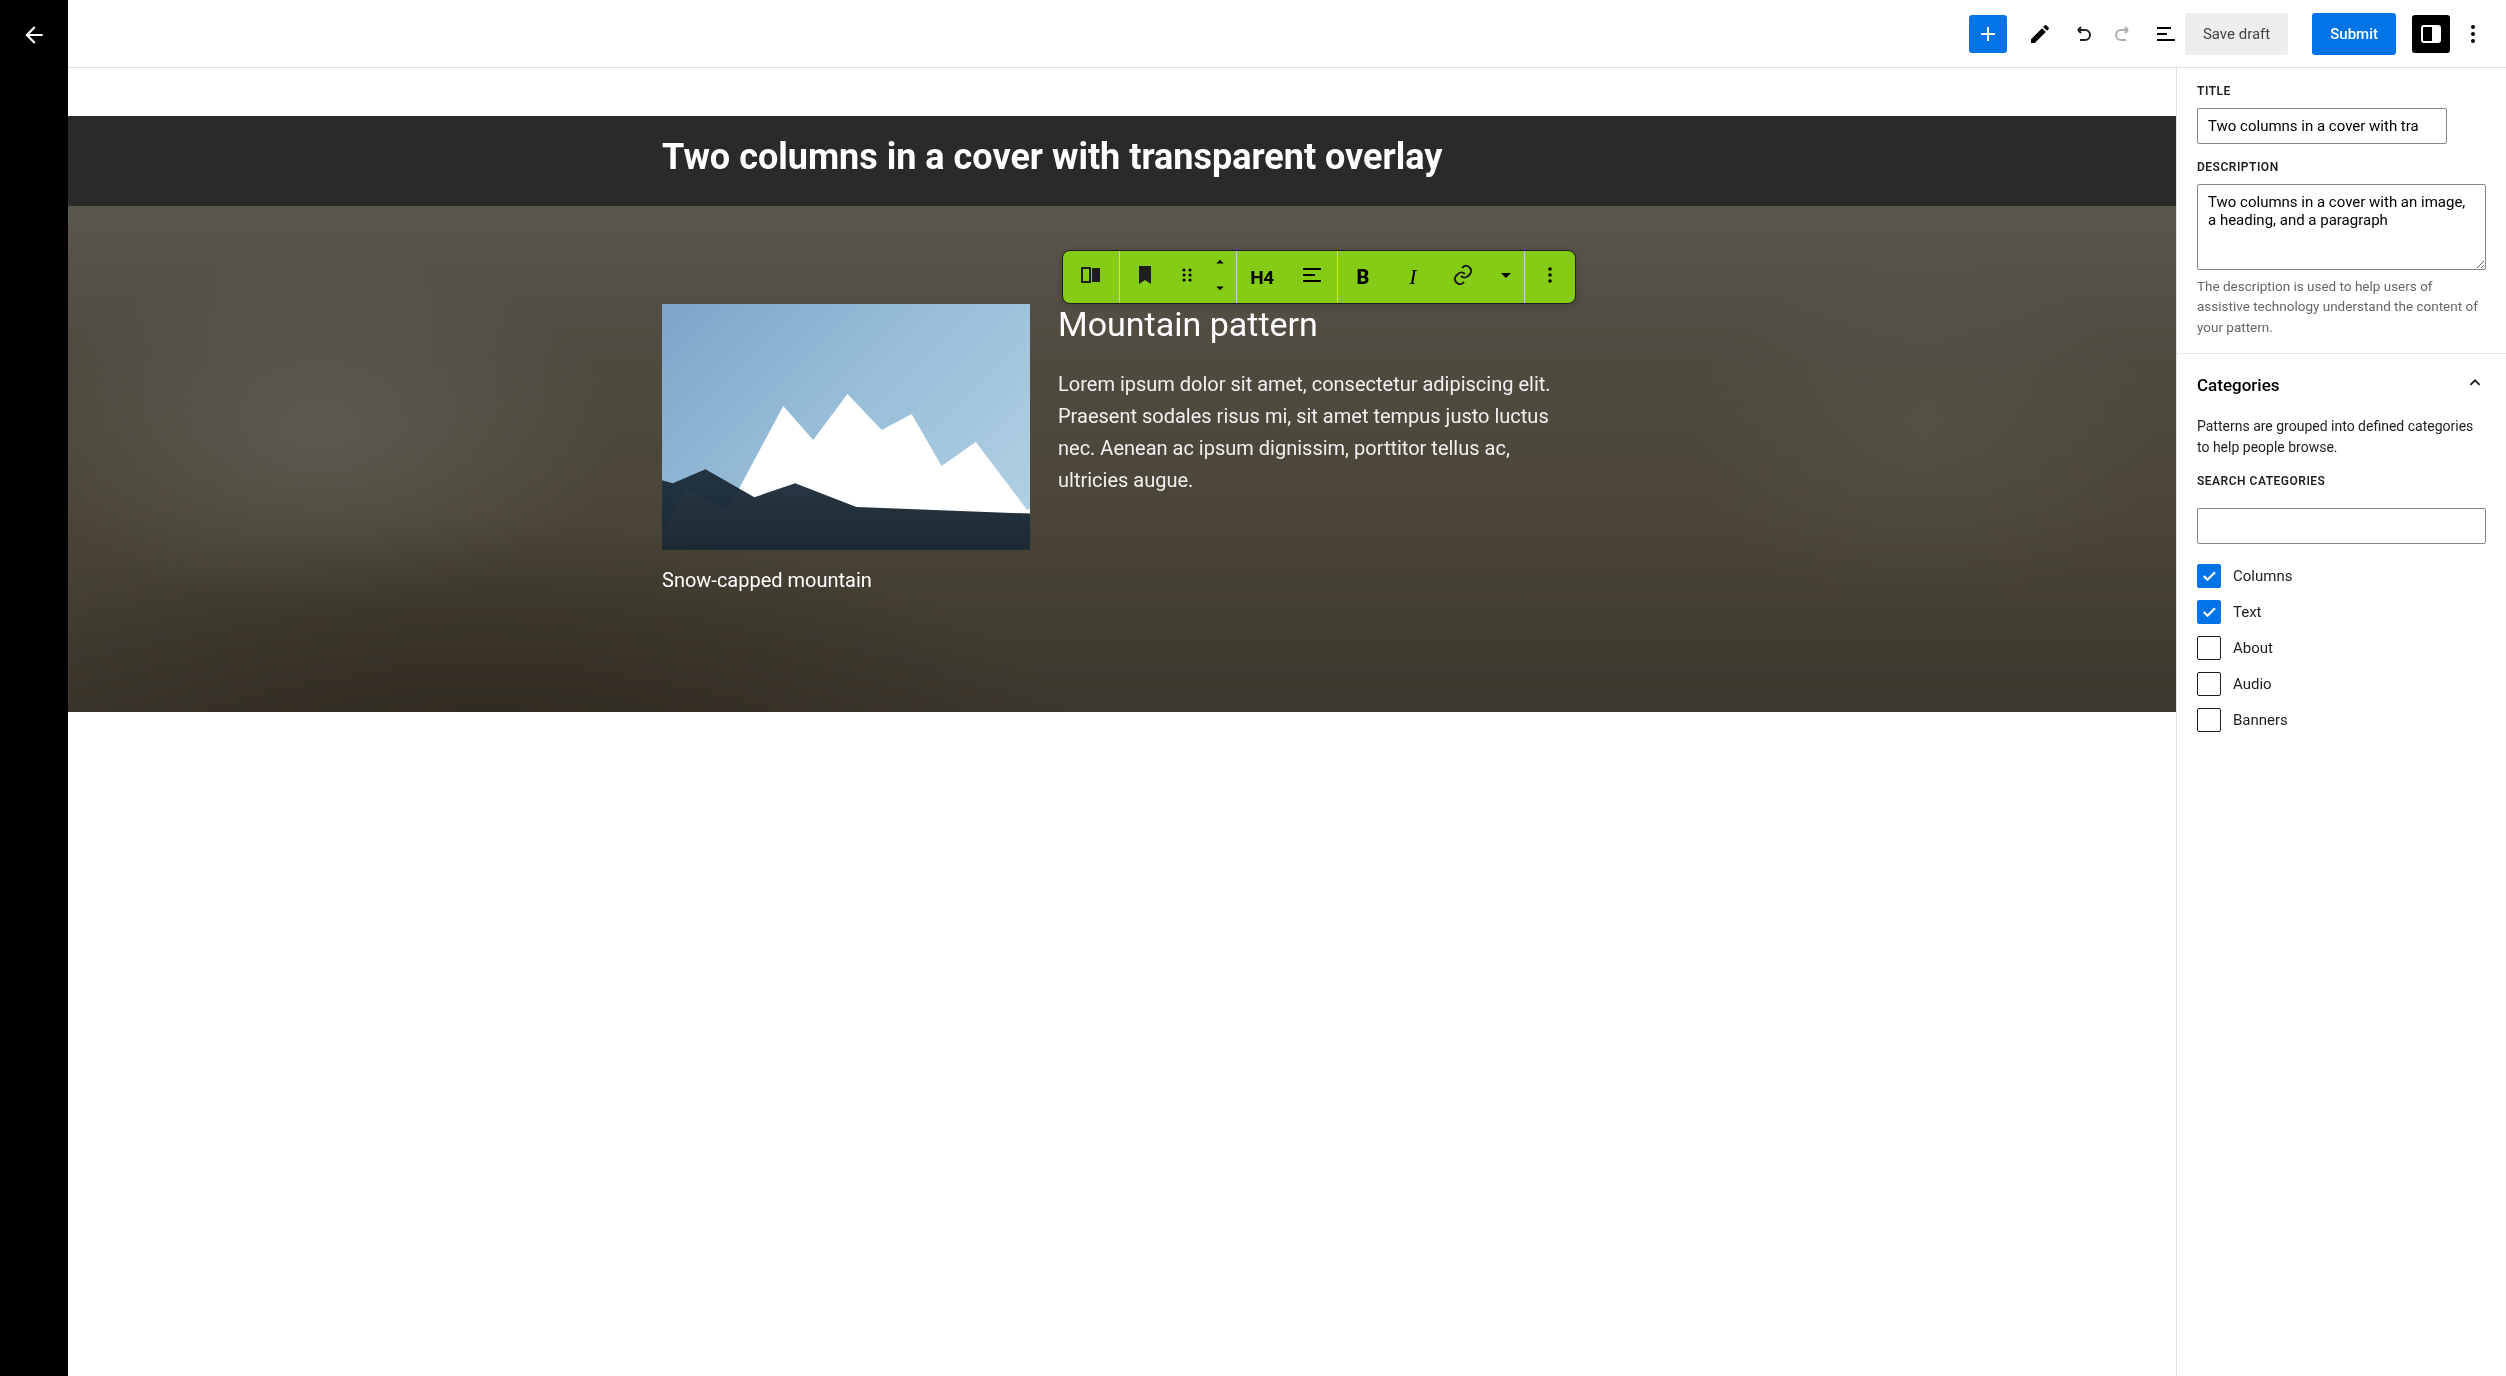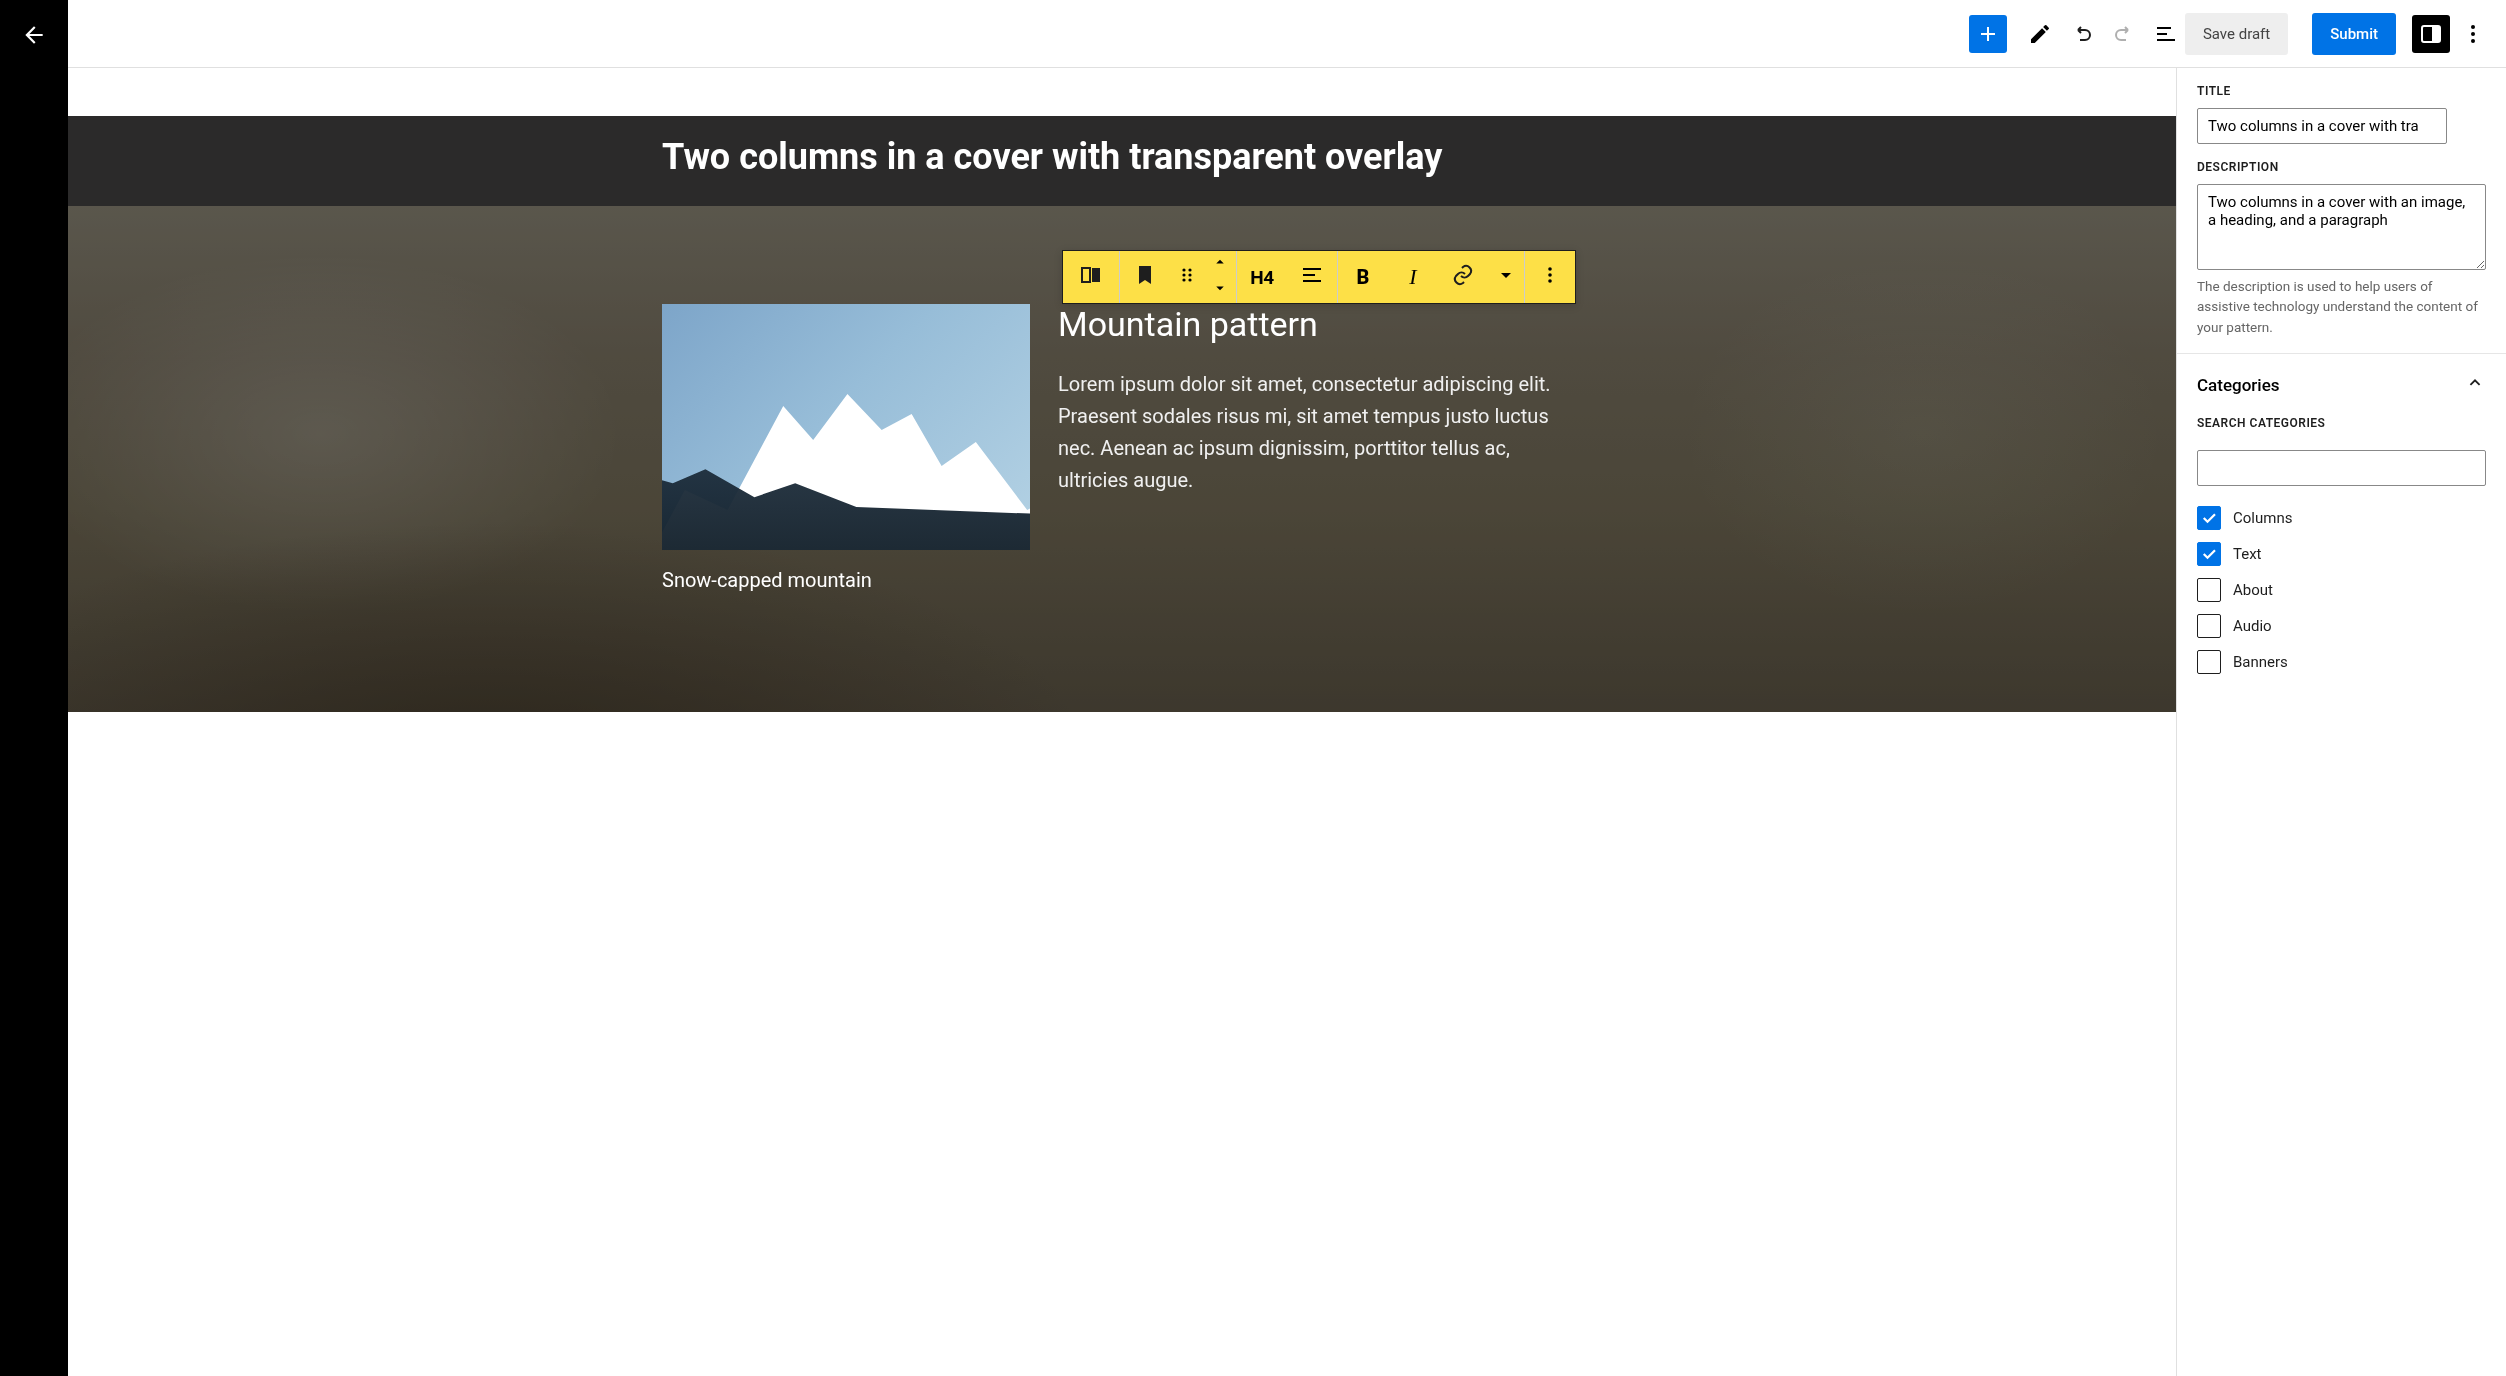--- a/index.html
+++ b/index.html
@@ -151,23 +151,23 @@
   color:#f0f0f0;
 }
 
 
 .block-toolbar {
   position:absolute;
   top: 44px;
   left: calc(50% - 480px + 420px);
   z-index:5;
   display:flex;
-  background:#fde047;
+  background:#84cc16;
   border:1px solid #1e1e1e;
-  border-radius:0;
+  border-radius:8px;
   box-shadow: 0 2px 8px rgba(0,0,0,.15);
 }
 .bt-group {
   display:flex;
   align-items:center;
 }
 .bt-group + .bt-group { border-left:1px solid #ccc; }
 .bt-btn {
   width:50px; height:52px;
   display:flex; align-items:center; justify-content:center;
@@ -497,20 +497,21 @@
         <div class="sb-divider"></div>
 
         <div class="sb-accordion-header">
           <h3>Categories</h3>
           <span>
             <svg viewBox="0 0 24 24" width="22" height="22">
                 <path d="M7 14l5-5 5 5" fill="none" stroke="#1e1e1e" stroke-width="2"></path>
               </svg>
           </span>
         </div>
+        <div class="sb-catdesc">Patterns are grouped into defined categories to help people browse.</div>
 
         <div class="sb-label" style="padding:0 20px 10px">SEARCH CATEGORIES</div>
         <input class="sb-search-input" value="" style="">
 
         <div class="cat-list" id="cat-list">
             <div class="cat-item">
               <div class="cat-check checked">
                 <svg viewBox="0 0 24 24" width="18" height="18">
                   <path d="M5 12l5 5L20 7" fill="none" stroke="#fff" stroke-width="3"></path>
                 </svg>

